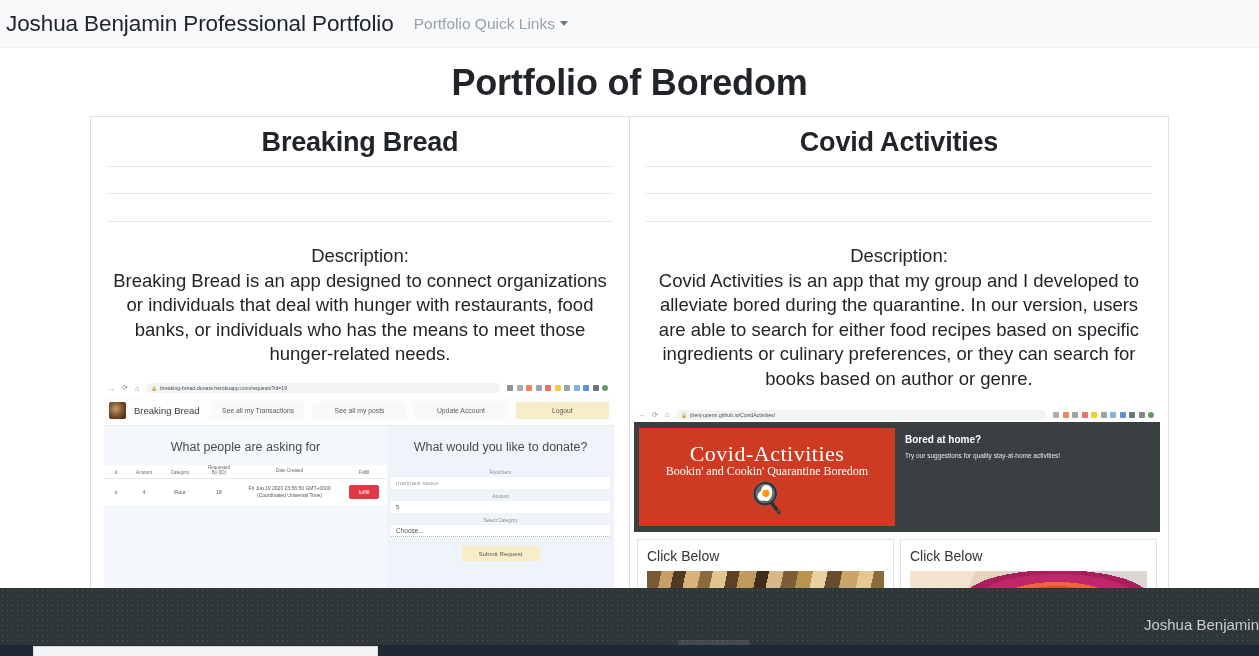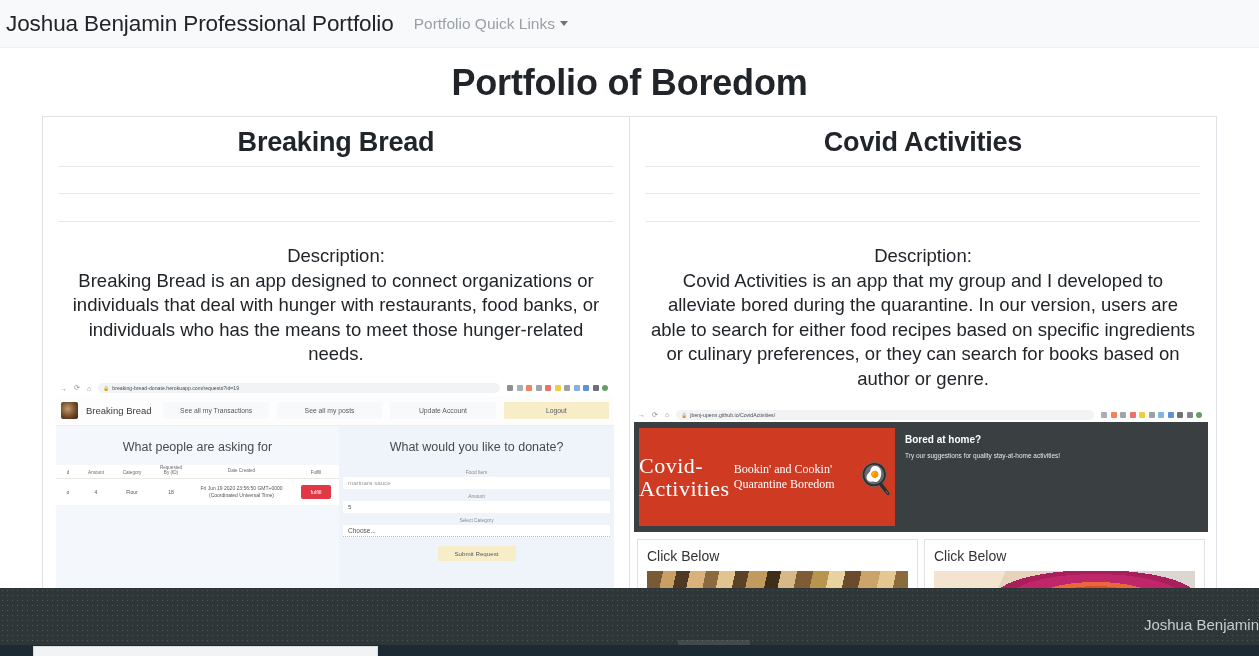--- a/index.html
+++ b/index.html
@@ -50,21 +50,21 @@
     font-weight: bold;
     color: #212529;
     padding-top: 14px;
     padding-bottom: 12px;
     letter-spacing: -0.2px;
   }
 
   
   .deck {
     display: flex;
-    padding: 0 42px;
+    padding: 0 90px;
     gap: 0;
     align-items: center;
   }
   .card {
     flex: 1 1 0;
     border: 1px solid #dee2e6;
     background: #fff;
     overflow: hidden;
     height: 486px;
   }
@@ -260,21 +260,21 @@
     background: #3a3f41;
     background-image: radial-gradient(#4a5052 0.6px, transparent 0.6px);
     background-size: 4px 4px;
     padding: 6px 5px;
     gap: 10px;
   }
   .ca-banner {
     flex: 0 0 256px;
     background: #cf3a22;
     display: flex;
-    flex-direction: row;
+    flex-direction: column;
     align-items: center;
     justify-content: center;
     color: #fff;
     overflow: hidden;
   }
   .ca-banner-title {
     font-family: "Liberation Serif", serif;
     font-size: 22px;
     letter-spacing: 0.5px;
     line-height: 23px;

